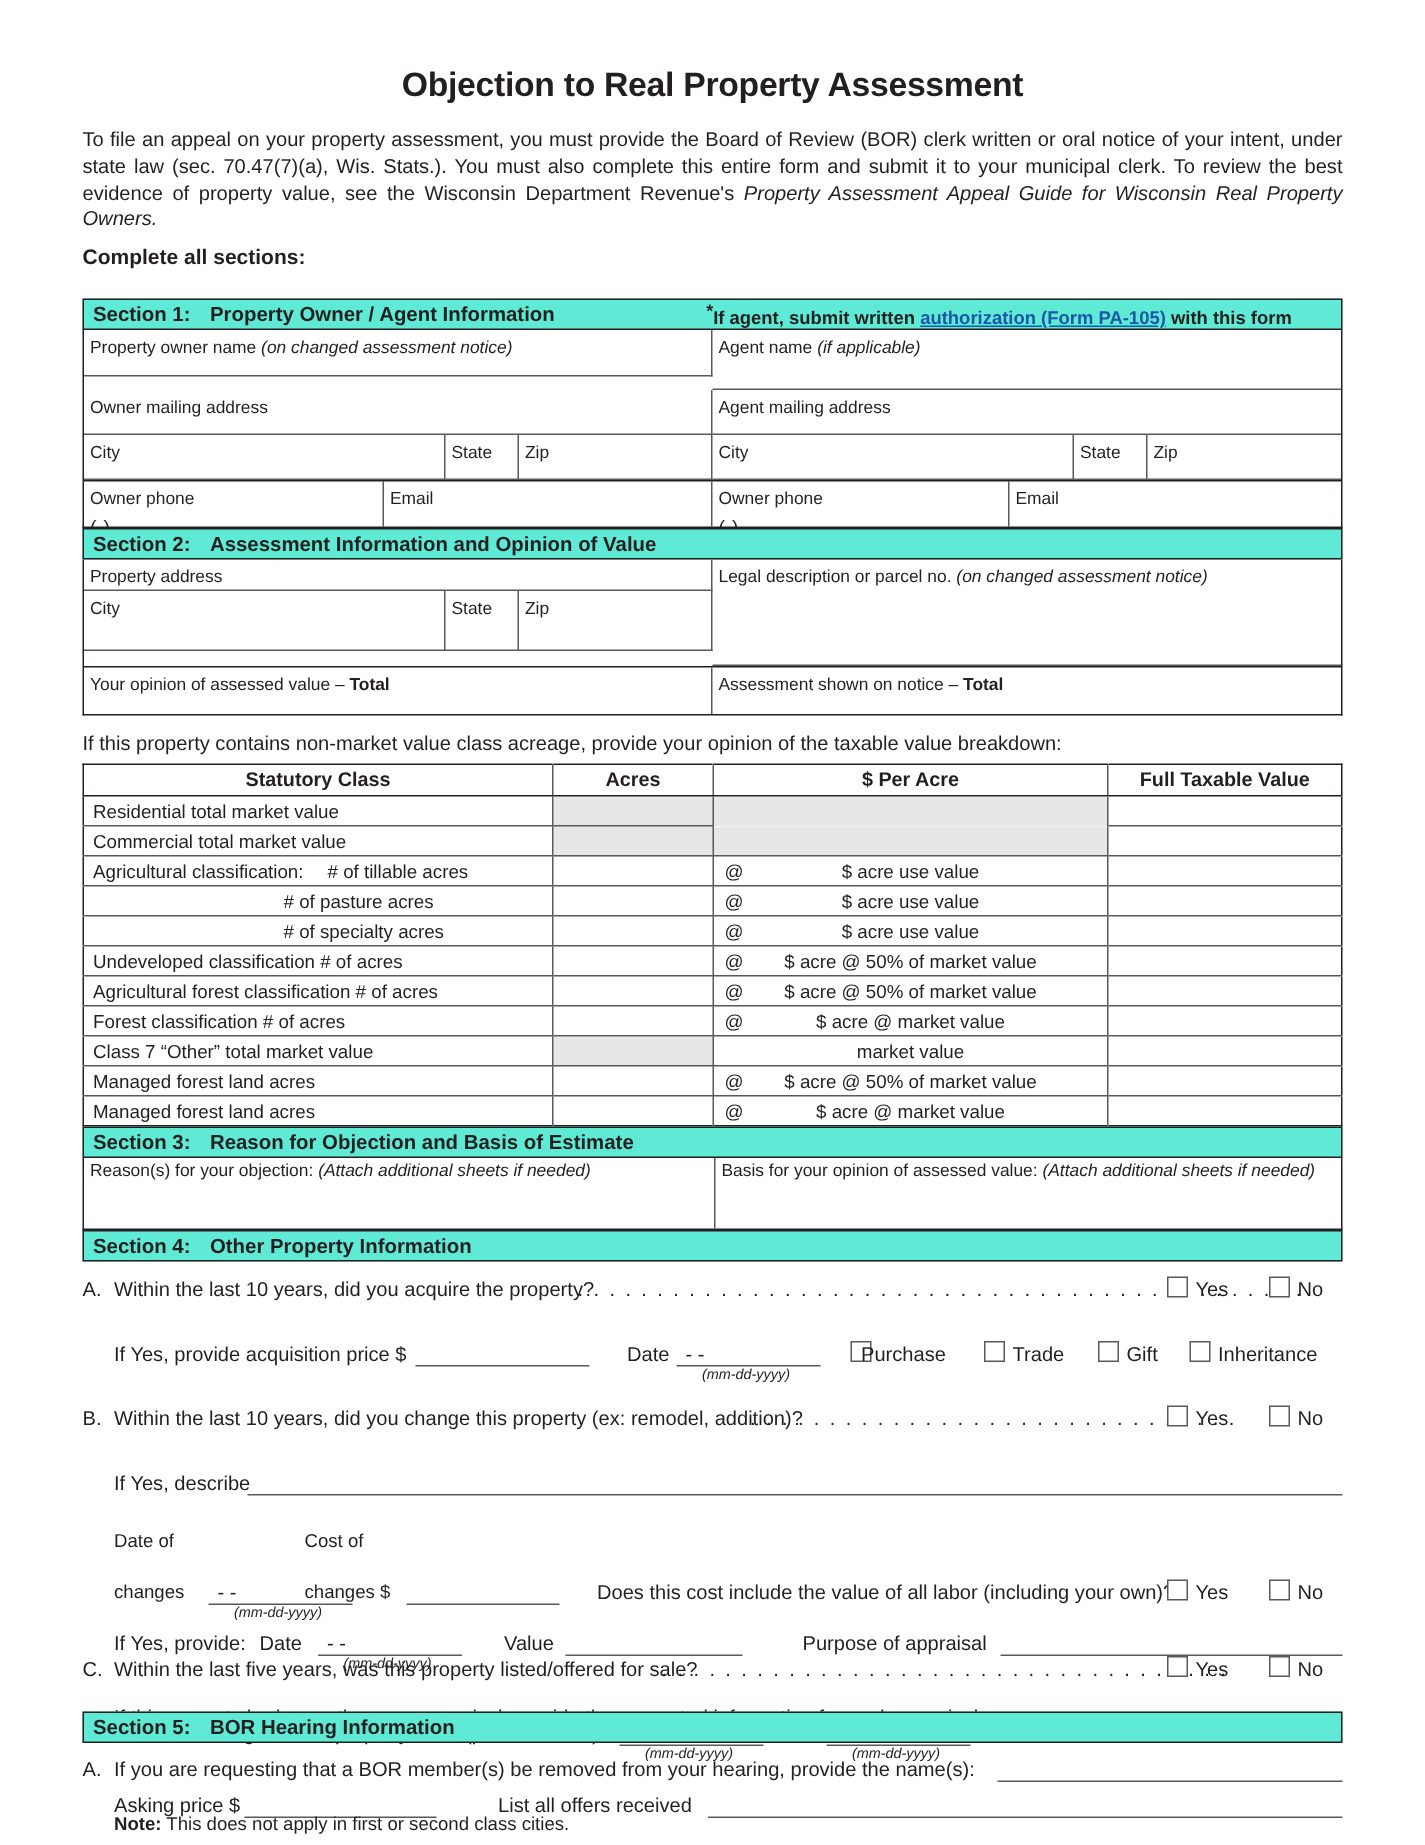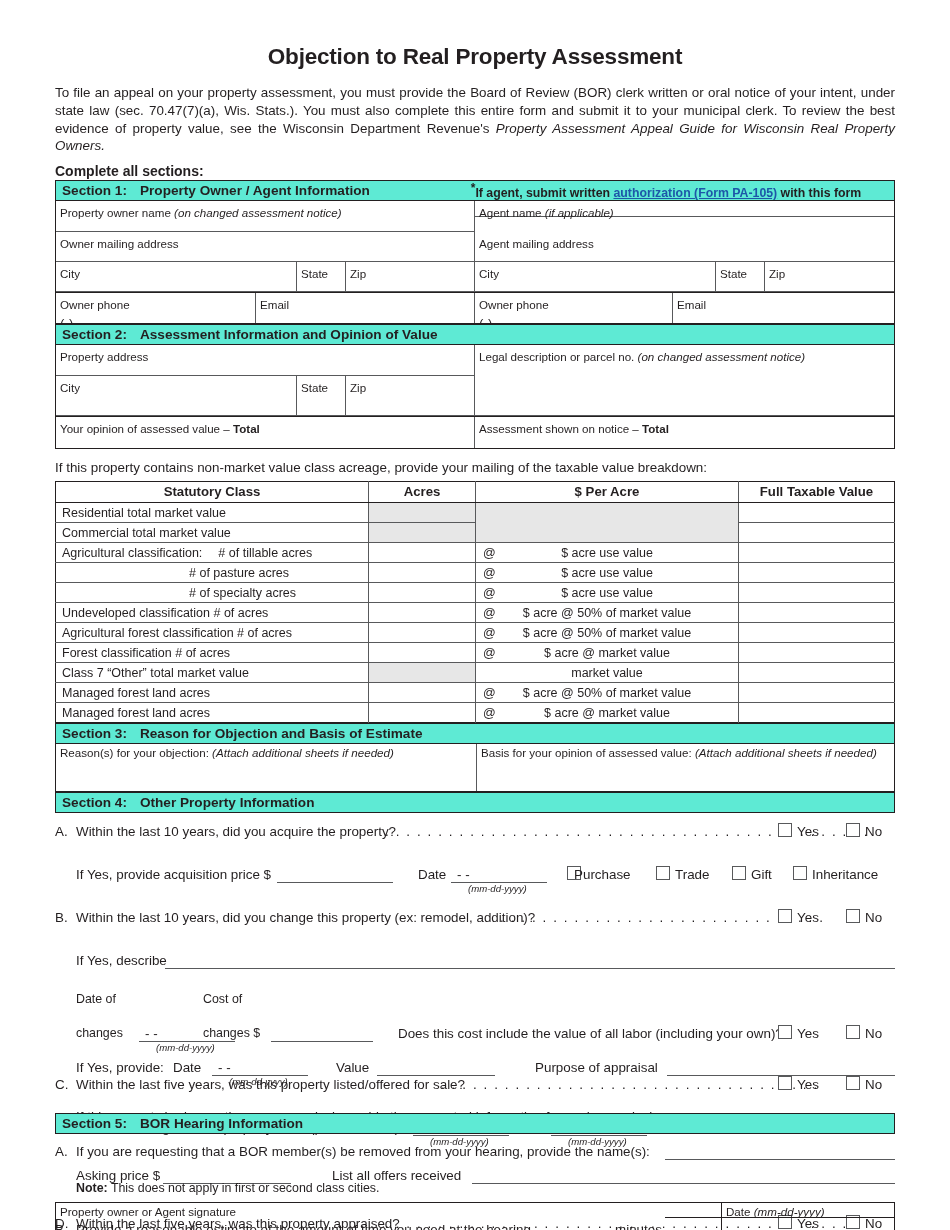--- a/index.html
+++ b/index.html
@@ -22,21 +22,21 @@
     margin: 44px 0 14px 0;
   }
   .intro {
     font-size: 13.4px;
     line-height: 1.33;
     text-align: justify;
     margin: 0 0 2px 0;
   }
   .intro em { font-style: italic; }
   .complete {
-    font-size: 14px; font-weight: bold; margin: 8px 0 1px 0;
+    font-size: 14px; font-weight: bold; margin: 8px 0 20px 0;
   }
 
   
   .secbar {
     background: #5eead4;
     border: 1.6px solid #231f20;
     height: 21px;
     display: flex;
     align-items: center;
     position: relative;
@@ -159,21 +159,21 @@
     <span class="sec-name">Property Owner / Agent Information</span>
     <span class="sec-note"><sup>*</sup><span>If agent, submit written </span><a href="#">authorization (Form PA-105)</a><span> with this form</span></span>
   </div>
 
   <div class="fgrid">
 
     <div class="frow">
       <div class="fcell" style="width:419px;height:31px">
         <span class="flab"><span>Property owner name</span> <i>(on changed assessment notice)</i></span>
       </div>
-      <div class="fcell" style="flex:1;height:16px">
+      <div class="fcell" style="flex:1;height:40px">
         <span class="flab"><span>Agent name</span> <i>(if applicable)</i></span>
       </div>
     </div>
 
     <div class="frow">
       <div class="fcell" style="width:419px;height:30px">
         <span class="flab">Owner mailing address</span>
       </div>
       <div class="fcell" style="flex:1;height:30px">
         <span class="flab">Agent mailing address</span>
@@ -220,21 +220,21 @@
   </div>
 
   <div class="secbar secbar-plain" style="border-top:1.6px solid #231f20">
     <span class="sec-num">Section 2:</span>
     <span class="sec-name">Assessment Information and Opinion of Value</span>
   </div>
 
   <div class="fgrid">
     <div class="frow">
       <div style="width:419px">
-        <div class="fcell" style="height:31px;border-right:1.1px solid #58595b">
+        <div class="fcell" style="height:21px;border-right:1.1px solid #58595b">
           <span class="flab">Property address</span>
         </div>
         <div style="display:flex">
           <div class="fcell" style="width:241px;height:40px">
             <span class="flab">City</span>
           </div>
           <div class="fcell" style="width:49px;height:40px">
             <span class="flab">State</span>
           </div>
           <div class="fcell" style="width:129px;height:40px;border-right:1.1px solid #58595b">
@@ -249,21 +249,21 @@
     <div class="frow thick-top">
       <div class="fcell" style="flex:1;height:31px">
         <span class="flab"><span>Your opinion of assessed value – </span><b>Total</b></span>
       </div>
       <div class="fcell" style="width:419px;height:31px">
         <span class="flab"><span>Assessment shown on notice – </span><b>Total</b></span>
       </div>
     </div>
   </div>
 
-  <div class="breakline">If this property contains non-market value class acreage, provide your mailing of the taxable value breakdown:</div>
+  <div class="breakline">If this property contains non-market value class acreage, provide your opinion of the taxable value breakdown:</div>
 
   <table class="acre">
     <colgroup>
       <col style="width:313px">
         <col style="width:107px">
         <col style="width:263px">
         <col>
     </colgroup>
     <thead>
       <tr>

